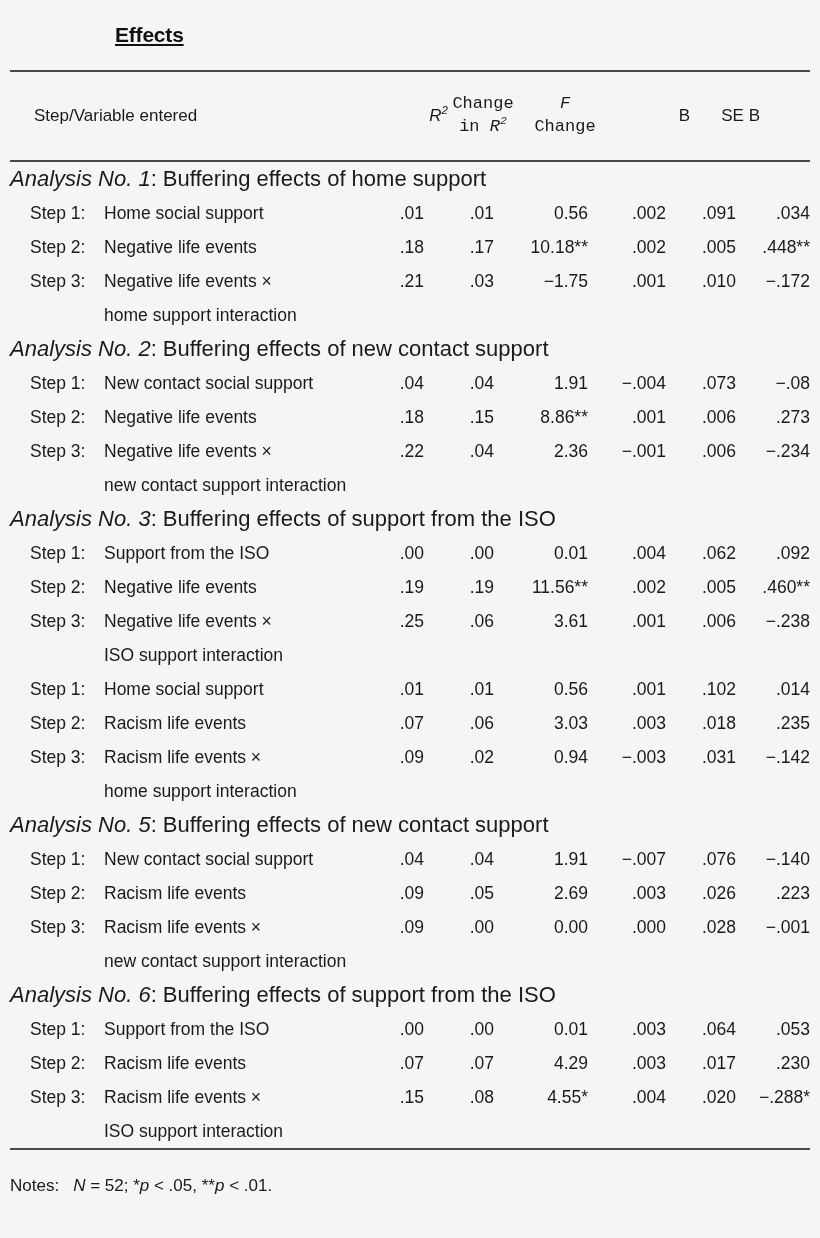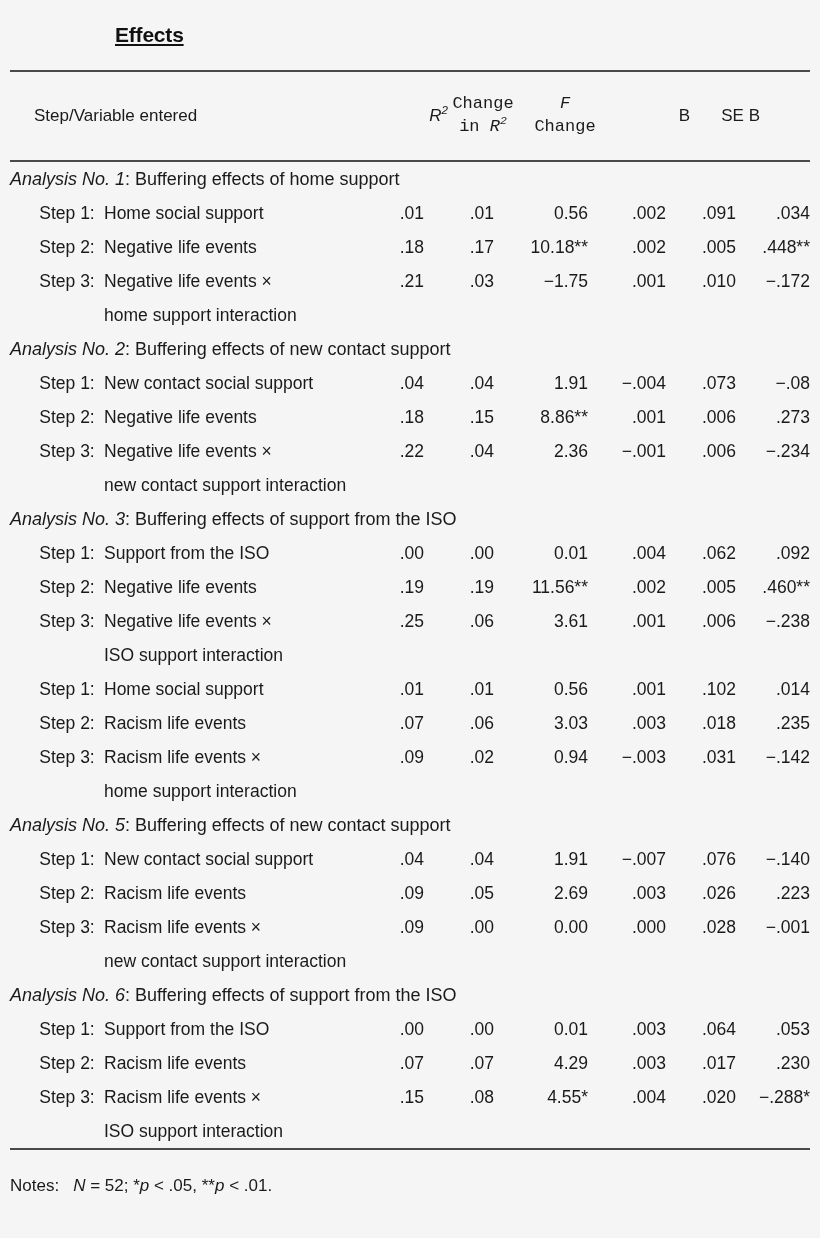--- a/index.html
+++ b/index.html
@@ -90,38 +90,37 @@
     font-style: italic;
     line-height: 0;
   }
 
   
   .tbody { font-size: 17.5px; }
   .analysis-head {
     height: 34px;
     display: flex;
     align-items: center;
-    font-size: 18px;
+    font-size: 22px;
   }
   .analysis-head .an-name { font-style: italic; white-space: pre; }
   .analysis-head .an-rest { font-style: normal; }
 
   .step-row {
     height: 34px;
   }
   .step-row .c-label {
     display: flex;
     align-items: center;
     padding-left: 20px;
     box-sizing: border-box;
   }
   .step-tag {
     width: 74px;
     flex: 0 0 74px;
-    text-align: center;
   }
   .step-var {
     flex: 1 1 auto;
   }
   .cont-row {
     height: 34px;
   }
   .cont-row .c-label {
     padding-left: 94px;
     box-sizing: border-box;

